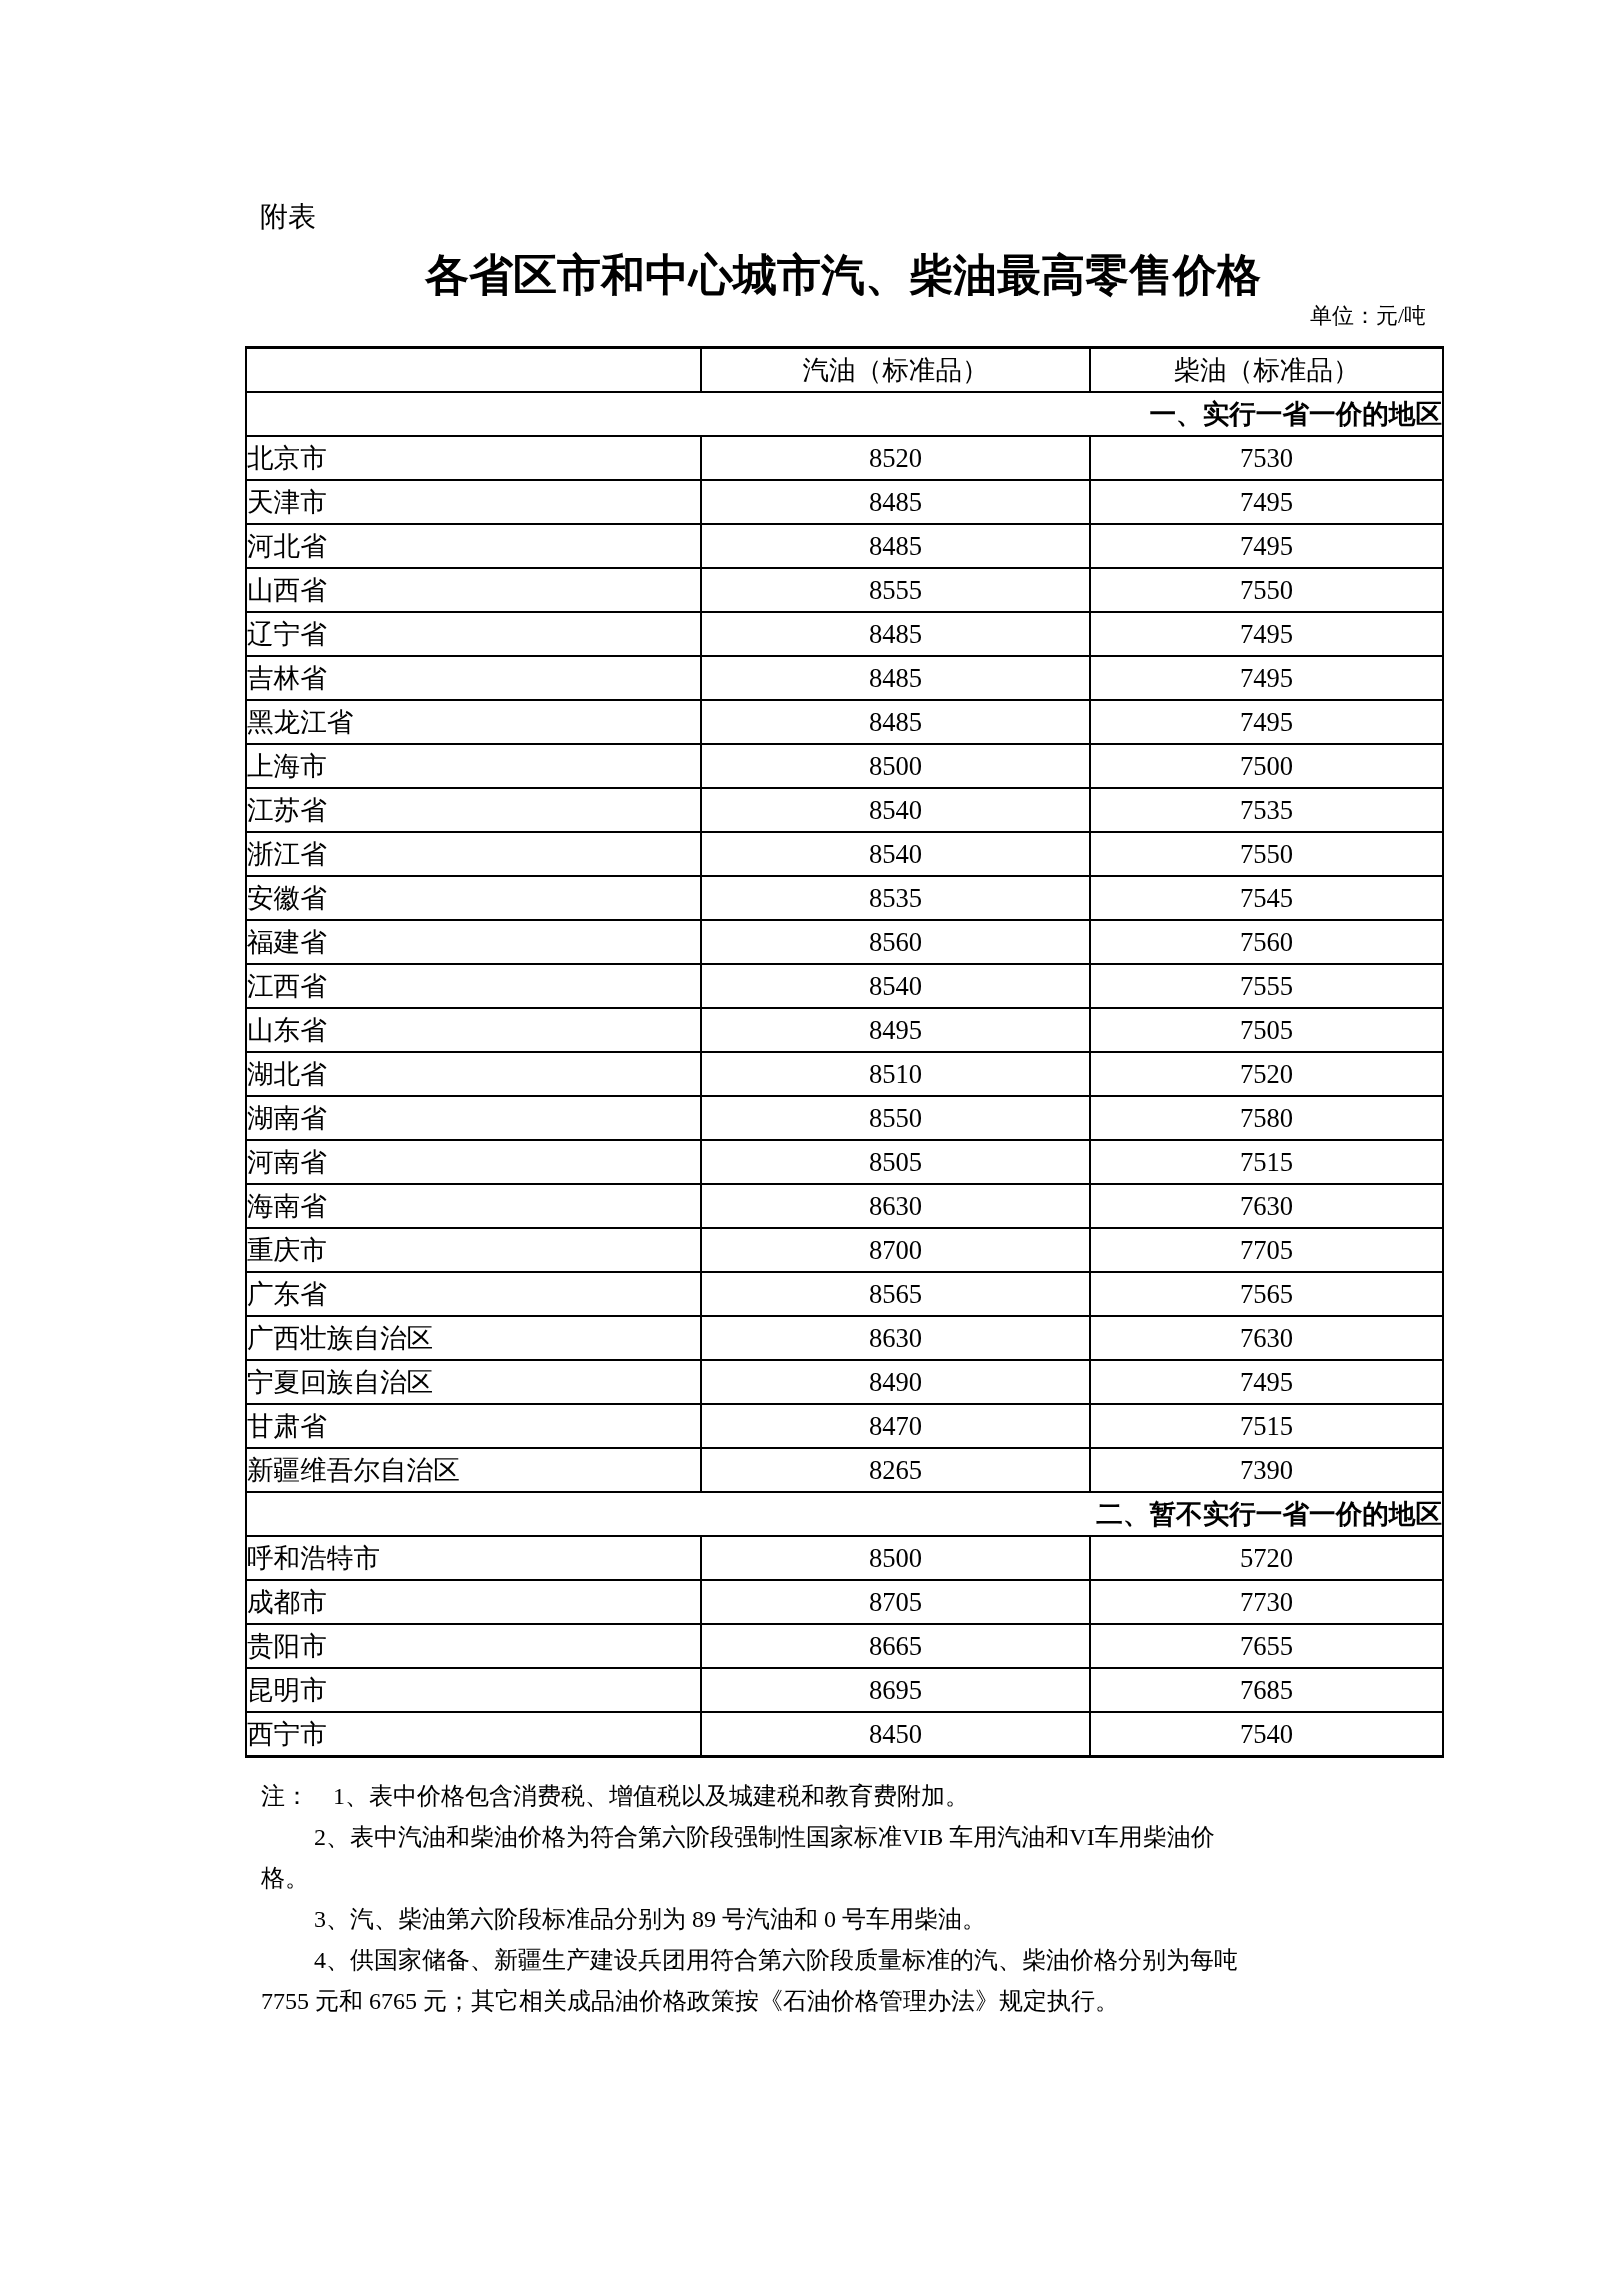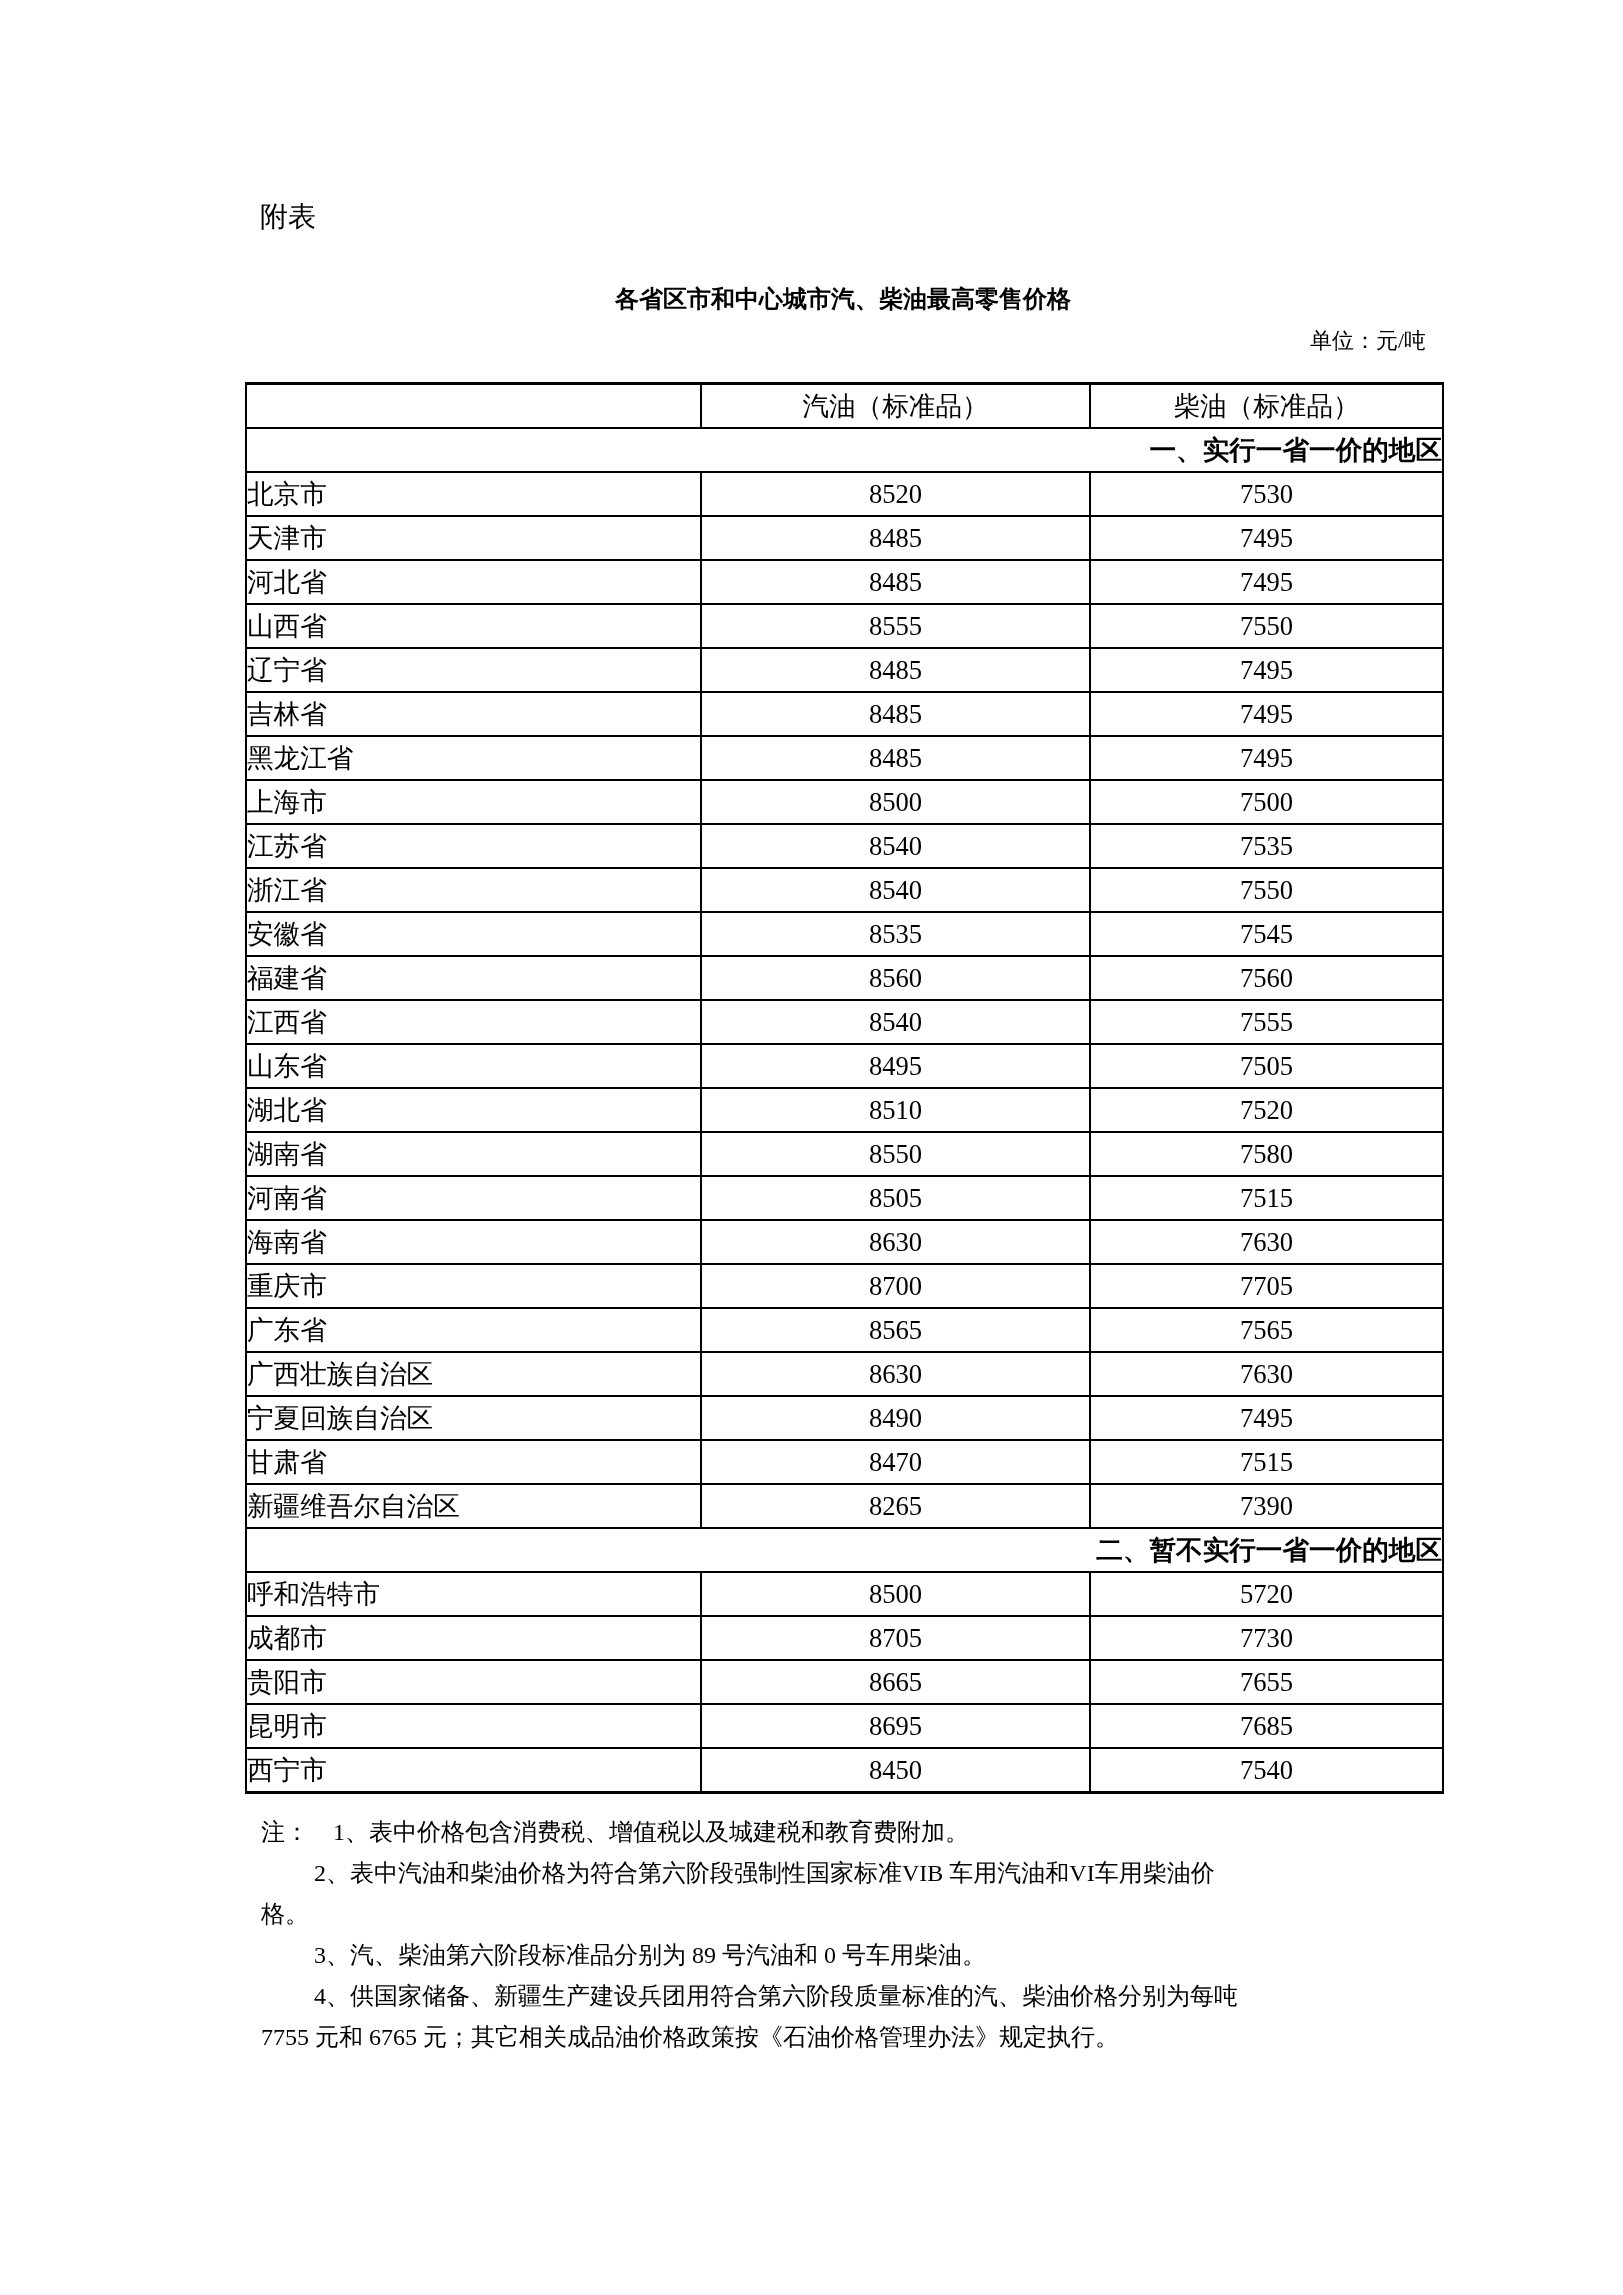--- a/index.html
+++ b/index.html
@@ -18,38 +18,38 @@
     padding-top: 200px;
   }
   .doc-label {
     margin-left: 260px;
     font-size: 28px;
     line-height: 33px;
   }
   .title {
     width: 1196px;
     margin-left: 245px;
-    margin-top: 47px;
+    margin-top: 22px;
     text-align: center;
-    font-size: 24px;
+    font-size: 44px;
     line-height: 39px;
     font-weight: bold;
     font-family: "DejaVu Sans", "Liberation Sans", sans-serif;
   }
   .unit-label {
     width: 1181px;
     margin-left: 245px;
     margin-top: 7.2px;
     text-align: right;
     font-size: 22px;
     line-height: 30px;
   }
   table.price-table {
     margin-left: 245px;
-    margin-top: 26px;
+    margin-top: 15px;
     width: 1196px;
     border-collapse: collapse;
     table-layout: fixed;
     border-top: 3.6px solid #000;
     border-bottom: 3.6px solid #000;
     border-left: 2px solid #000;
     border-right: 2px solid #000;
     padding-left: 28px;
   }
   table.price-table td {

